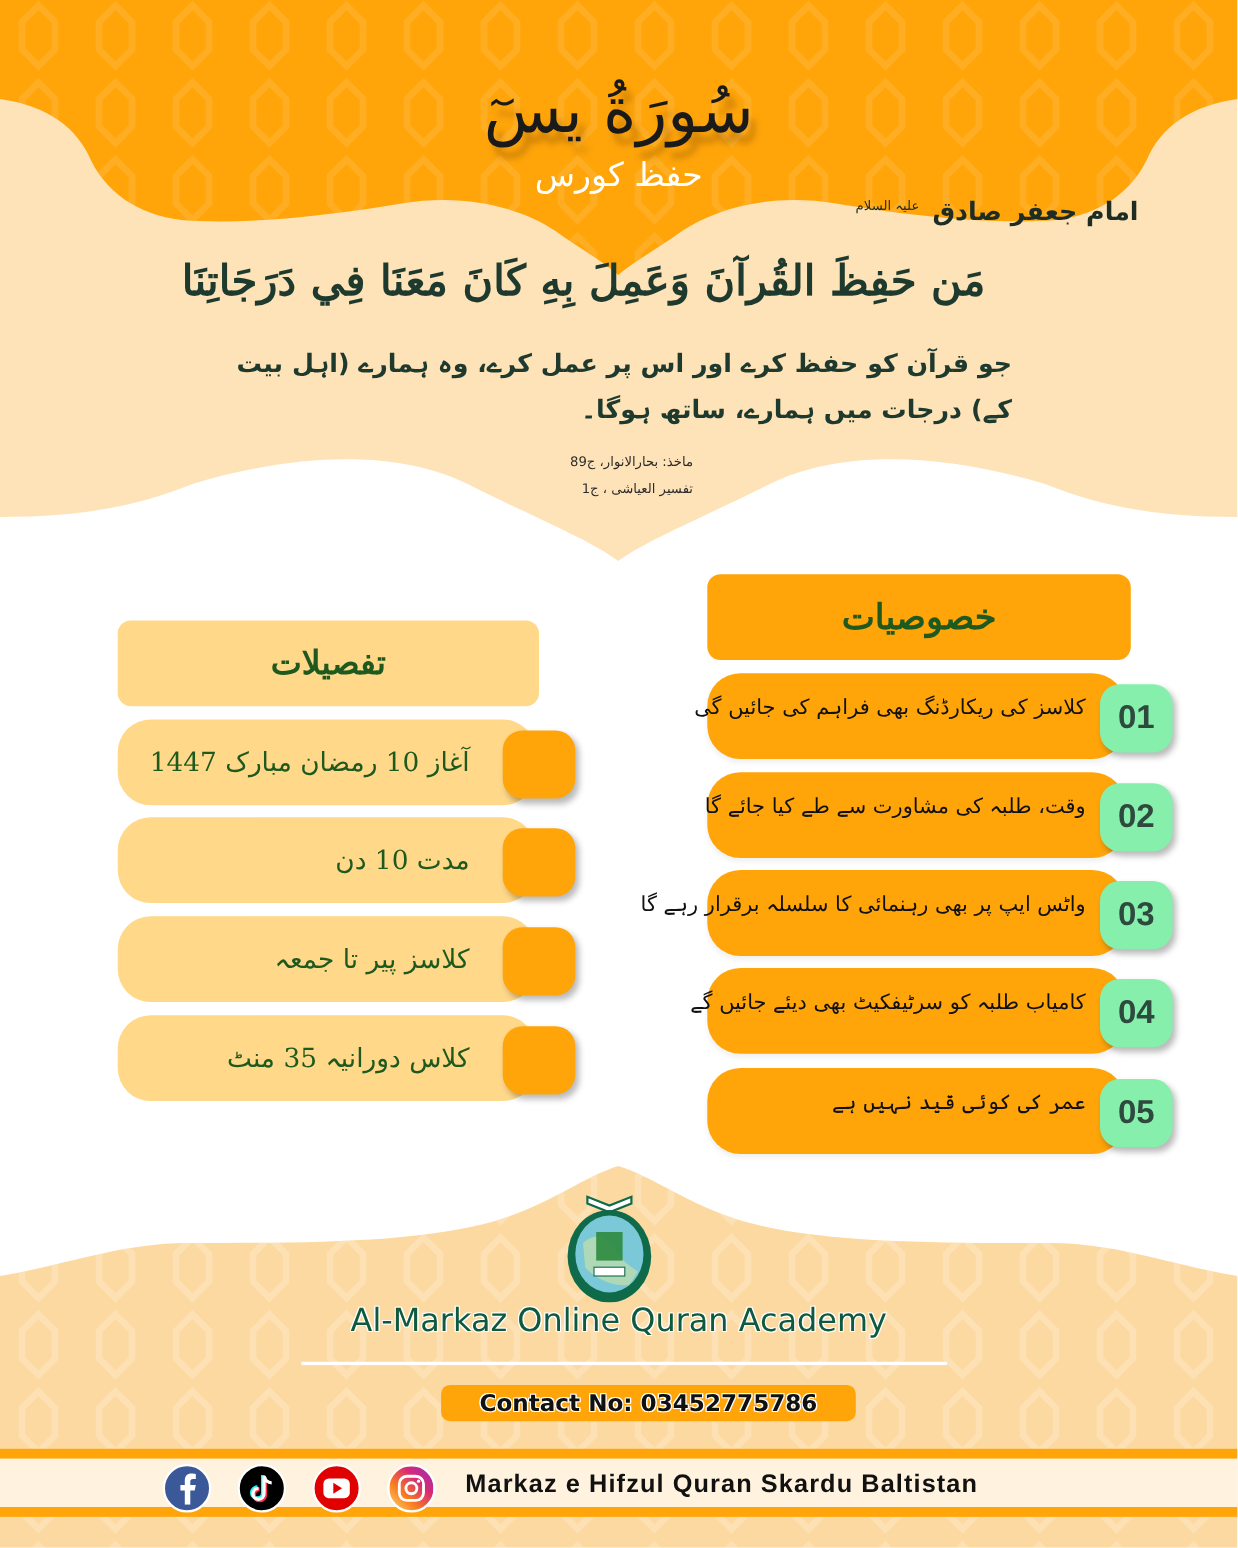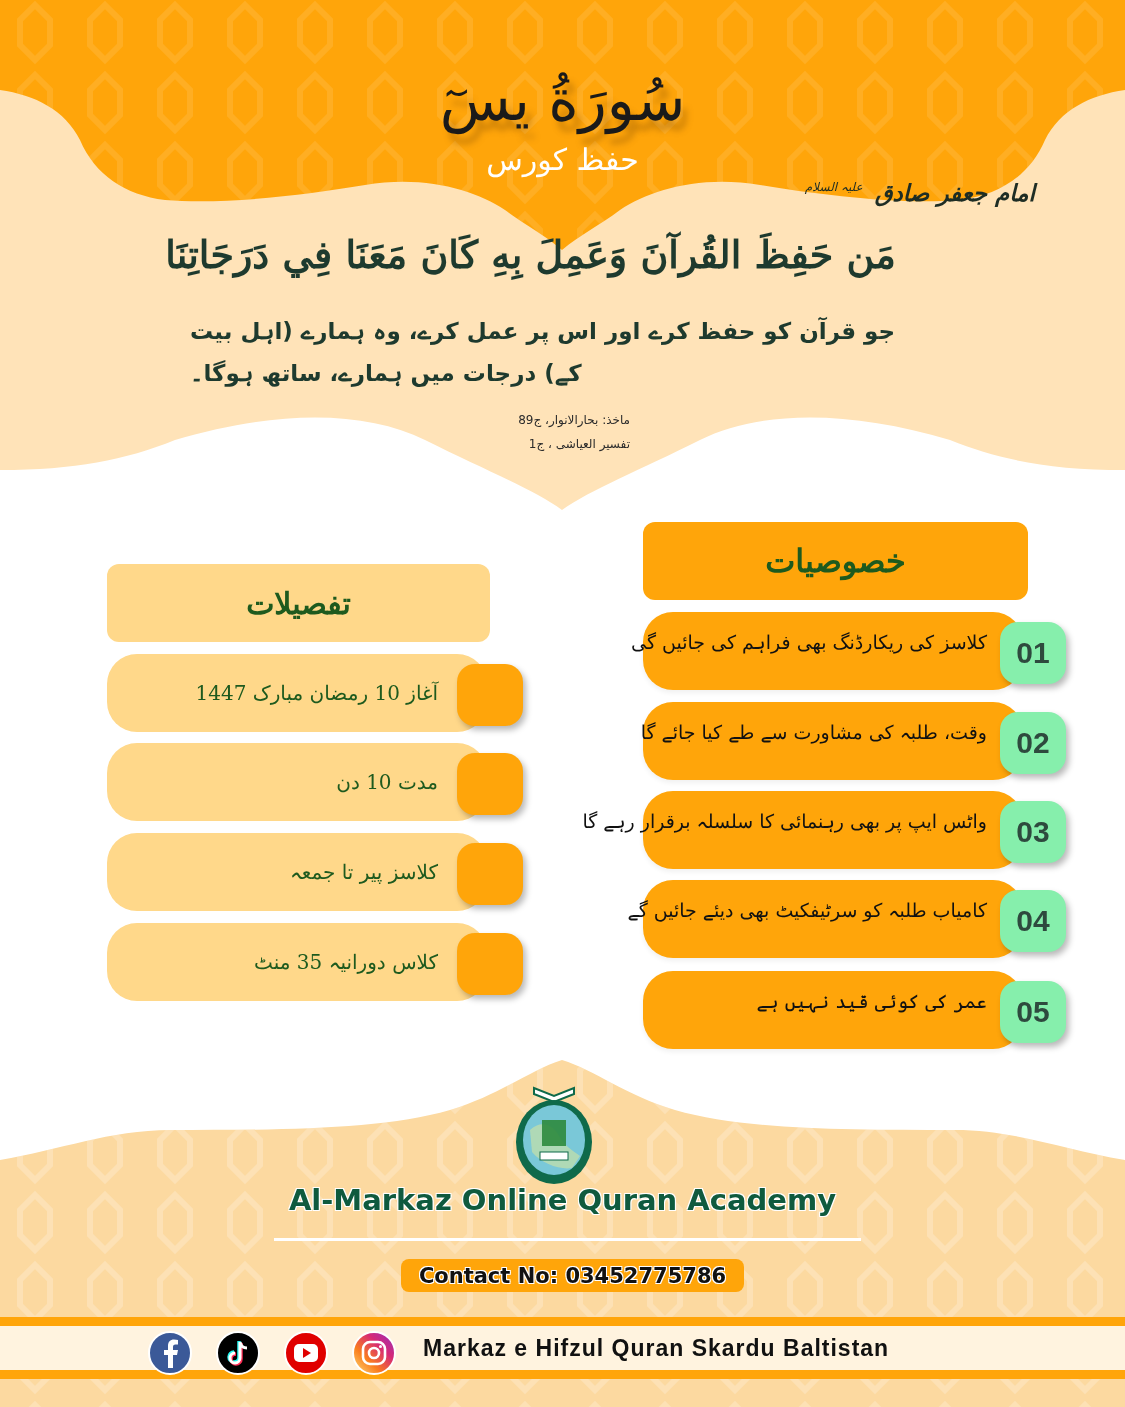--- a/index.html
+++ b/index.html
@@ -5,49 +5,49 @@
   * { box-sizing: border-box; margin: 0; padding: 0; }
   html, body { width: 1125px; height: 1407px; background: #ffffff; overflow: hidden; }
   body { position: relative; font-family: "DejaVu Sans", sans-serif; }
 
   .bg-shapes { position: absolute; left: 0; top: 0; width: 1125px; height: 1407px; z-index: 0; }
 
   .title-block { position: absolute; left: 0; top: 60px; width: 1125px; text-align: center; z-index: 2; }
   .surah-title { font-family: "DejaVu Serif", serif; font-size: 58px; color: #1a1a1a; direction: rtl; text-shadow: 6px 10px 6px rgba(120,70,0,0.35); line-height: 80px; }
   .course-subtitle { font-family: "DejaVu Serif", serif; font-size: 30px; color: #ffffff; direction: rtl; margin-top: 0px; line-height: 40px; }
 
-  .imam-name { position: absolute; right: 90px; top: 180px; direction: rtl; font-family: "DejaVu Sans", sans-serif; font-weight: bold; font-size: 23px; color: #1e2d24; z-index: 2; white-space: nowrap; font-style: italic; }
+  .imam-name { position: absolute; right: 90px; top: 180px; direction: rtl; font-family: "DejaVu Sans", sans-serif; font-weight: bold; font-size: 23px; color: #1e2d24; z-index: 2; white-space: nowrap; }
   .imam-name .honorific { font-size: 12px; font-weight: normal; margin-right: 4px; vertical-align: top; }
 
   .hadith-arabic { position: absolute; left: 0; width: 1125px; top: 220px; text-align: center; direction: rtl; font-family: "DejaVu Serif", serif; font-weight: bold; font-size: 38px; color: #1e3a2e; z-index: 2; line-height: 70px; padding-right: 64px; }
 
-  .hadith-urdu { position: absolute; left: 190px; width: 730px; top: 310px; text-align: left; direction: rtl; font-family: "DejaVu Sans", sans-serif; font-weight: bold; font-size: 23px; color: #1e3a2e; z-index: 2; line-height: 42px; }
+  .hadith-urdu { position: absolute; left: 190px; width: 730px; top: 310px; text-align: right; direction: rtl; font-family: "DejaVu Sans", sans-serif; font-weight: bold; font-size: 23px; color: #1e3a2e; z-index: 2; line-height: 42px; }
 
   .source { position: absolute; left: 420px; width: 210px; top: 408px; direction: rtl; text-align: right; font-size: 12px; color: #2b2b2b; z-index: 2; line-height: 24px; }
 
   
   .section-header { position: absolute; display: flex; align-items: center; justify-content: center; border-radius: 12px; font-family: "DejaVu Serif", serif; font-weight: bold; color: #1e5a1e; direction: rtl; z-index: 2; }
   .features-header { left: 643px; top: 522px; width: 385px; height: 78px; background: #ffa50a; font-size: 32px; }
   .details-header { left: 107px; top: 564px; width: 383px; height: 78px; background: #ffd88a; font-size: 30px; }
 
   
   .feature-row { position: absolute; left: 643px; width: 380px; height: 78px; background: #ffa50a; border-radius: 30px; z-index: 2; box-shadow: 0 3px 5px rgba(0,0,0,0.06); }
   .feature-text { position: absolute; right: 36px; top: 0; height: 60px; width: 330px; display: flex; align-items: center; justify-content: flex-start; direction: rtl; font-family: "DejaVu Serif", serif; font-size: 19px; color: #111111; white-space: nowrap; }
   .feature-num { position: absolute; left: 357px; top: 10px; width: 66px; height: 62px; background: #86efac; border-radius: 18px; display: flex; align-items: center; justify-content: center; font-family: "Liberation Sans", sans-serif; font-weight: bold; font-size: 30px; color: #2e4a3e; box-shadow: 3px 4px 6px rgba(0,0,0,0.28); }
 
   
   .detail-row { position: absolute; left: 107px; width: 380px; height: 78px; background: #ffd88a; border-radius: 30px; z-index: 2; }
-  .detail-text { position: absolute; right: 49px; top: 0; height: 78px; width: 310px; display: flex; align-items: center; justify-content: flex-start; direction: rtl; font-family: "DejaVu Serif", serif; font-size: 20px; color: #1e5a1e; white-space: nowrap; }
+  .detail-text { position: absolute; right: 60px; top: 0; height: 78px; width: 310px; display: flex; align-items: center; justify-content: flex-start; direction: rtl; font-family: "DejaVu Serif", serif; font-size: 24px; color: #1e5a1e; white-space: nowrap; }
   .detail-marker { position: absolute; left: 350px; top: 10px; width: 66px; height: 62px; background: #ffa50a; border-radius: 18px; box-shadow: 3px 4px 6px rgba(0,0,0,0.28); }
 
   
   .logo { position: absolute; left: 512px; top: 1080px; width: 84px; height: 104px; z-index: 3; }
-  .academy-name { position: absolute; left: 0; width: 1125px; top: 1183px; text-align: center; font-family: "DejaVu Sans", sans-serif; font-weight: bold; font-size: 29px; color: #0f5a3e; z-index: 3; text-shadow: 1px 1px 0 #ffffff, -1px -1px 0 #ffffff, 1px -1px 0 #ffffff, -1px 1px 0 #ffffff; }
+  .academy-name { position: absolute; left: 0; width: 1125px; top: 1183px; text-align: center; font-family: "DejaVu Sans", sans-serif; font-weight: normal; font-size: 29px; color: #0f5a3e; z-index: 3; text-shadow: 1px 1px 0 #ffffff, -1px -1px 0 #ffffff, 1px -1px 0 #ffffff, -1px 1px 0 #ffffff; }
   .footer-divider { position: absolute; left: 274px; width: 587px; top: 1238px; height: 3px; background: #ffffff; z-index: 3; }
-  .contact { position: absolute; left: 401px; top: 1259px; width: 343px; height: 33px; background: #ffa50a; border-radius: 8px; display: flex; align-items: center; justify-content: center; font-family: "DejaVu Sans", sans-serif; font-weight: bold; font-size: 21px; color: #111111; z-index: 3; text-shadow: 1px 1px 0 #ffffff, -1px -1px 0 #ffffff, 1px -1px 0 #ffffff, -1px 1px 0 #ffffff; }
+  .contact { position: absolute; left: 401px; top: 1259px; width: 377px; height: 33px; background: #ffa50a; border-radius: 8px; display: flex; align-items: center; justify-content: center; font-family: "DejaVu Sans", sans-serif; font-weight: bold; font-size: 21px; color: #111111; z-index: 3; text-shadow: 1px 1px 0 #ffffff, -1px -1px 0 #ffffff, 1px -1px 0 #ffffff, -1px 1px 0 #ffffff; }
 
   .social-band { position: absolute; left: 0; top: 1317px; width: 1125px; height: 62px; background: #fff3df; border-top: 9px solid #ffa50a; border-bottom: 9px solid #ffa50a; z-index: 3; }
   .social-icon { position: absolute; top: 5px; width: 44px; height: 44px; border-radius: 50%; display: flex; align-items: center; justify-content: center; border: 2px solid #ffffff; }
   .social-label { position: absolute; left: 423px; top: 0; height: 44px; line-height: 44px; font-family: Liberation Sans, sans-serif; font-weight: bold; font-size: 23px; color: #111111; letter-spacing: 1px; white-space: nowrap; }
 </style>
 </head>
 <body>
 
 <svg class="bg-shapes" viewBox="0 0 1125 1407" preserveAspectRatio="none">
   <defs>

